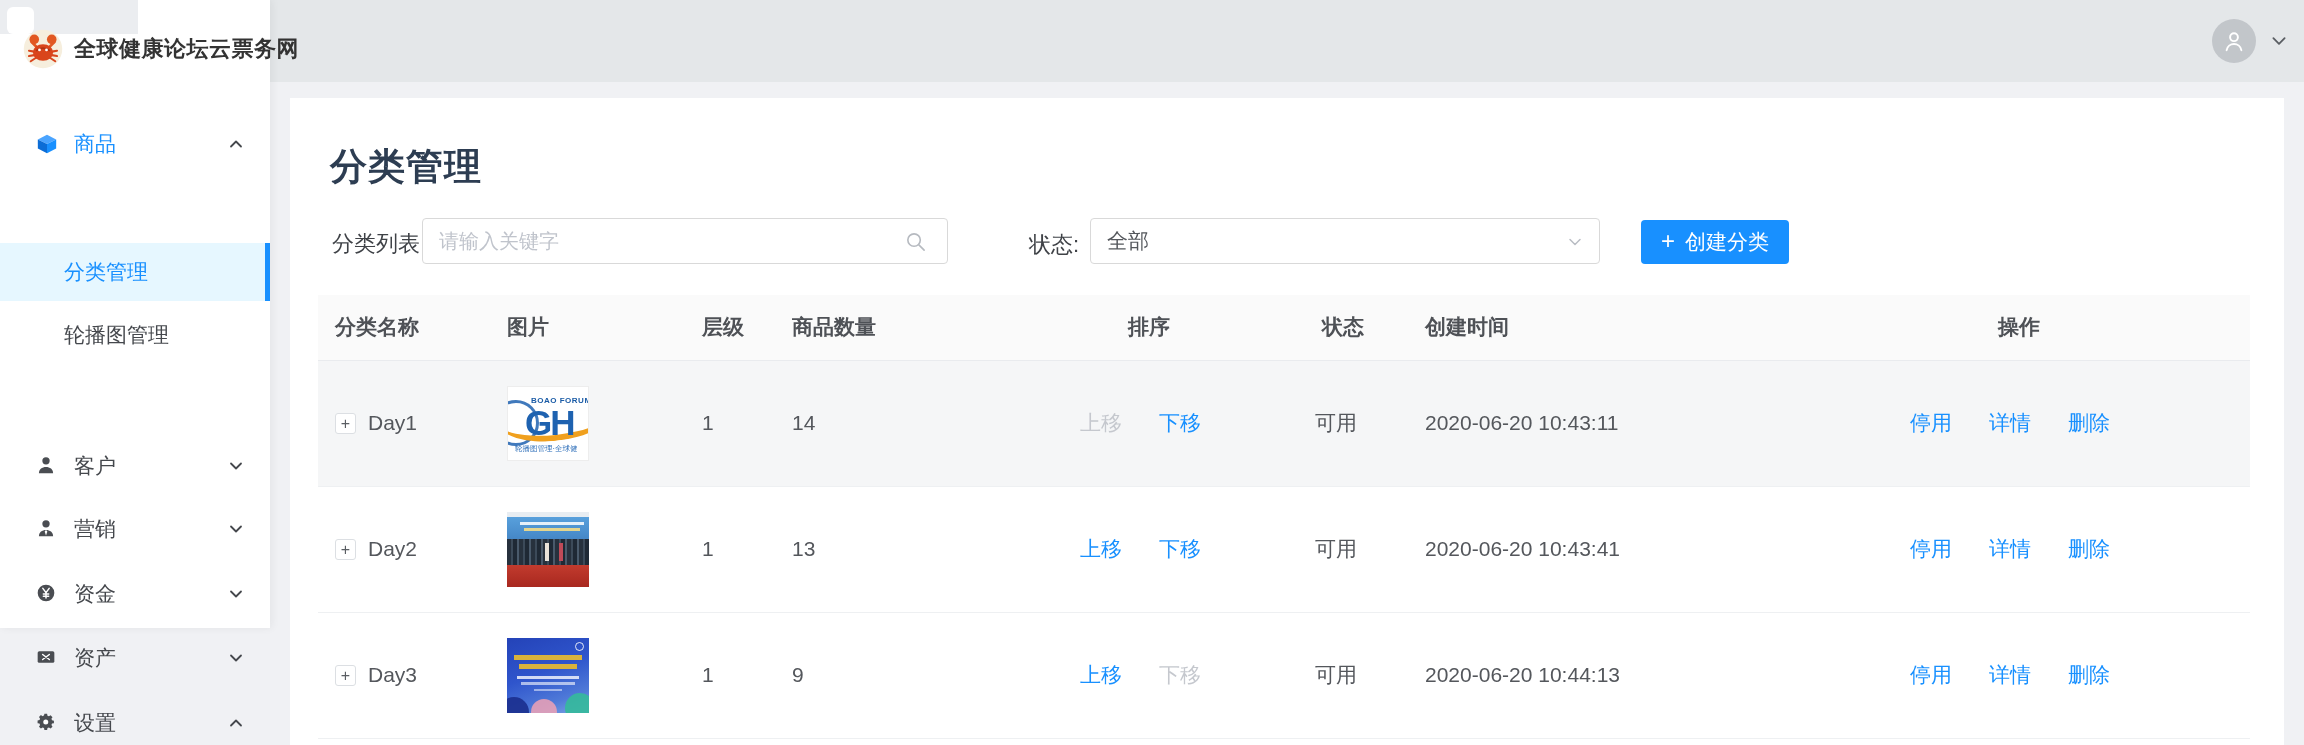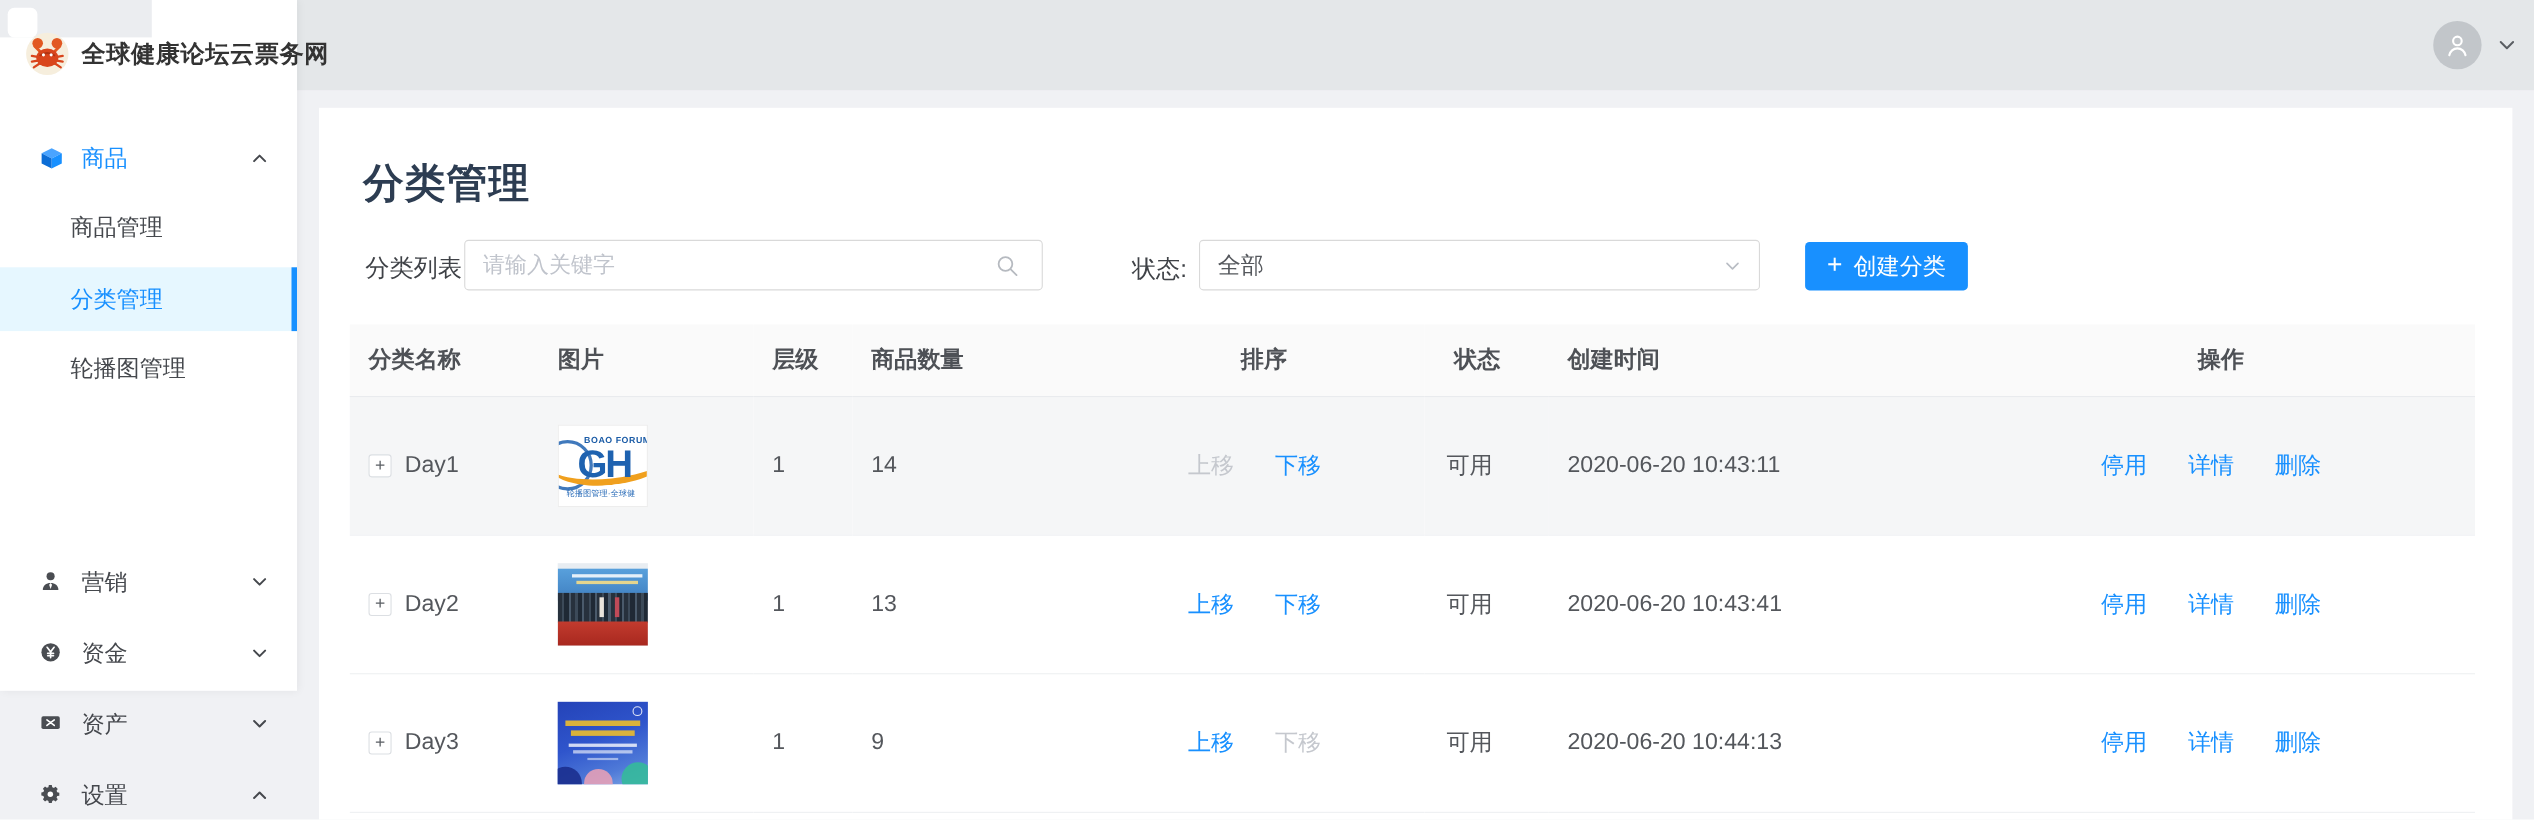--- a/index.html
+++ b/index.html
@@ -153,31 +153,42 @@
       </svg>
     </span>
     <span class="nav-label">商品</span>
     <span class="chev">
       <svg width="16" height="16" viewBox="0 0 16 16">
           <path d="M3 10.5l5-5 5 5" stroke="#45484d" stroke-width="1.8" fill="none" stroke-linecap="round" stroke-linejoin="round"></path>
         </svg>
     </span>
   </div>
 
-  <div class="nav-item child" style="top:178px">
-    <span class="nav-label">商品管理</span>
-  </div>
   <div class="nav-item child active" style="top:243px">
     <span class="nav-label">分类管理</span>
   </div>
   <div class="nav-item child" style="top:306px">
     <span class="nav-label">轮播图管理</span>
   </div>
 
 
+  <div class="nav-item" style="top:437px">
+    <span class="nav-icon">
+      <svg width="20" height="20" viewBox="0 0 24 24">
+        <circle cx="12" cy="7" r="4.4" fill="#4a4d52"></circle>
+        <path d="M3.5 22c0-5 3.8-7.6 8.5-7.6s8.5 2.6 8.5 7.6z" fill="#4a4d52"></path>
+      </svg>
+    </span>
+    <span class="nav-label">客户</span>
+    <span class="chev">
+      <svg width="16" height="16" viewBox="0 0 16 16">
+          <path d="M3 5.5l5 5 5-5" stroke="#45484d" stroke-width="1.8" fill="none" stroke-linecap="round" stroke-linejoin="round"></path>
+        </svg>
+    </span>
+  </div>
 
   <div class="nav-item" style="top:565px">
     <span class="nav-icon">
       <svg width="20" height="20" viewBox="0 0 24 24">
         <circle cx="12" cy="12" r="10" fill="#4a4d52"></circle>
         <path d="M8.2 6.5L12 11.5 15.8 6.5" stroke="#fff" stroke-width="1.8" fill="none" stroke-linecap="round"></path>
         <path d="M12 11.5V18M8.8 13.2h6.4M8.8 15.8h6.4" stroke="#fff" stroke-width="1.8" stroke-linecap="round"></path>
       </svg>
     </span>
     <span class="nav-label">资金</span>

